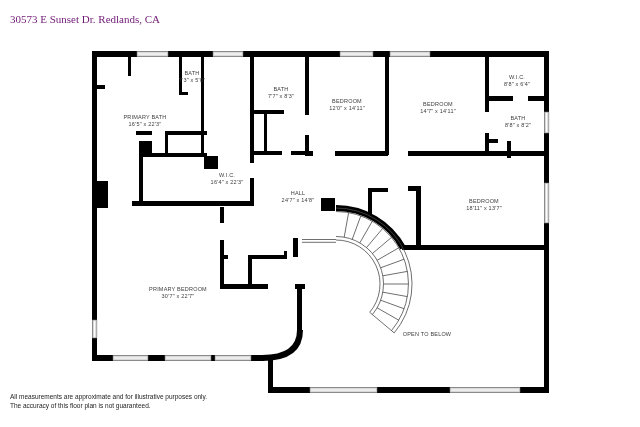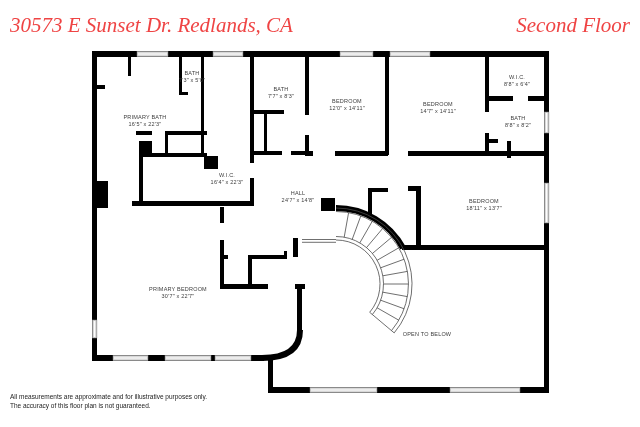--- a/index.html
+++ b/index.html
@@ -1,36 +1,35 @@
 <!DOCTYPE html>
 <html><head>
 <meta charset="utf-8">
 <style>
   html,body{margin:0;padding:0;background:#fff;}
   #stage{position:relative;width:640px;height:427px;background:#ffffff;overflow:hidden;
          font-family:"Liberation Sans",sans-serif;}
-  .hdr{position:absolute;top:13px;font-family:"Liberation Serif",serif;font-size:21px;
-       color:#ef4444;white-space:nowrap;font-style:italic;}
+  .hdr{position:absolute;top:13px;font-family:"Liberation Serif",serif;font-size:11px;
+       color:#701a75;white-space:nowrap;}
   #addr{left:10px;}
   #floor{right:10px;}
   svg{position:absolute;left:0;top:0;}
   .room-label{position:absolute;transform:translate(-50%,-50%);text-align:center;
               color:#3c3c3c;font-size:5.5px;line-height:1.3;letter-spacing:.2px;
               white-space:nowrap;}
   .room-label .rname{font-size:5.5px;}
   .room-label .rdims{font-size:5.5px;}
   #disclaimer{position:absolute;left:10px;top:392px;font-size:6.5px;line-height:9px;color:#222;}
 </style>
 </head>
 <body>
 
 <div id="stage">
 
   <div id="addr" class="hdr">30573 E Sunset Dr. Redlands, CA</div>
-  <div id="floor" class="hdr">Second Floor</div>
 
   <svg width="640" height="427" viewBox="0 0 640 427">
 
     <g fill="#000">
 
       <rect x="92" y="51" width="457" height="6"></rect>
       <rect x="92" y="51" width="5" height="309"></rect>
       <rect x="544" y="51" width="5" height="342"></rect>
       <rect x="92" y="355" width="172" height="6"></rect>
       <rect x="268" y="358" width="5" height="34"></rect>

